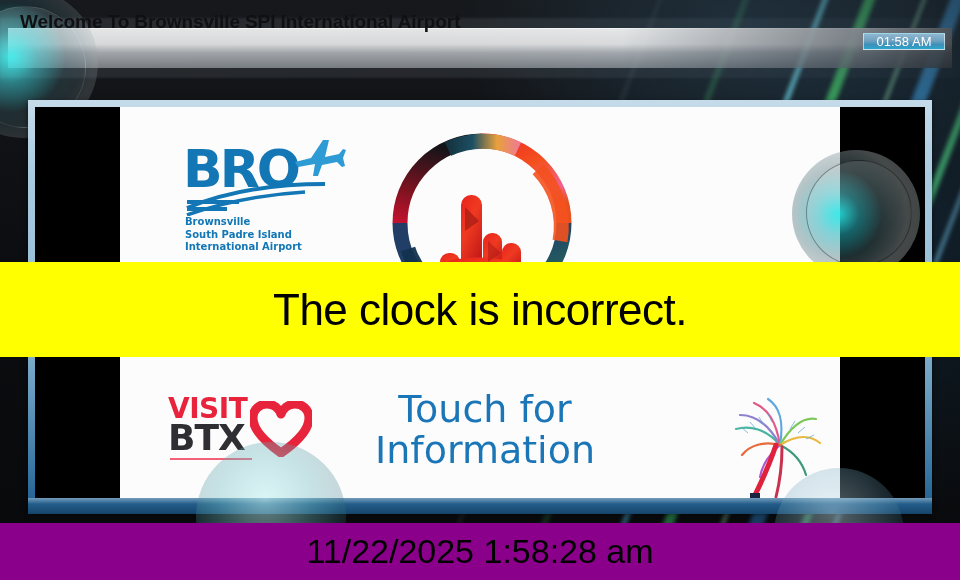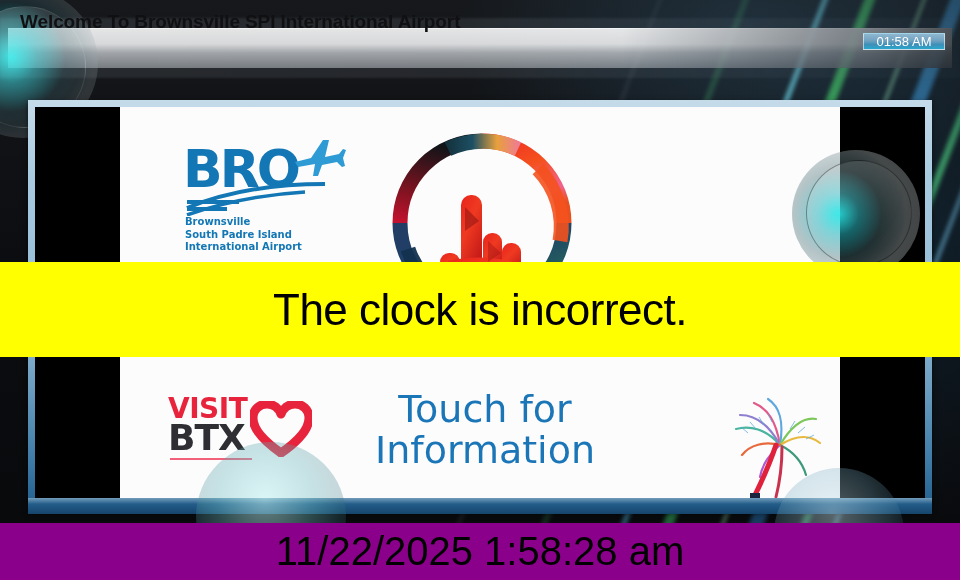--- a/index.html
+++ b/index.html
@@ -237,21 +237,21 @@
   
   .statusbar {
     position: absolute;
     left: 0; top: 523px;
     width: 960px; height: 57px;
     background: #8b008b;
     display: flex; align-items: center; justify-content: center;
     z-index: 30;
   }
   .statusbar-text {
-    font-size: 40px;
+    font-size: 34px;
     color: #000000;
     font-family: "Liberation Sans", sans-serif;
     text-align: center;
   }
 </style>
 </head>
 <body>
 
 <div id="root">
 

